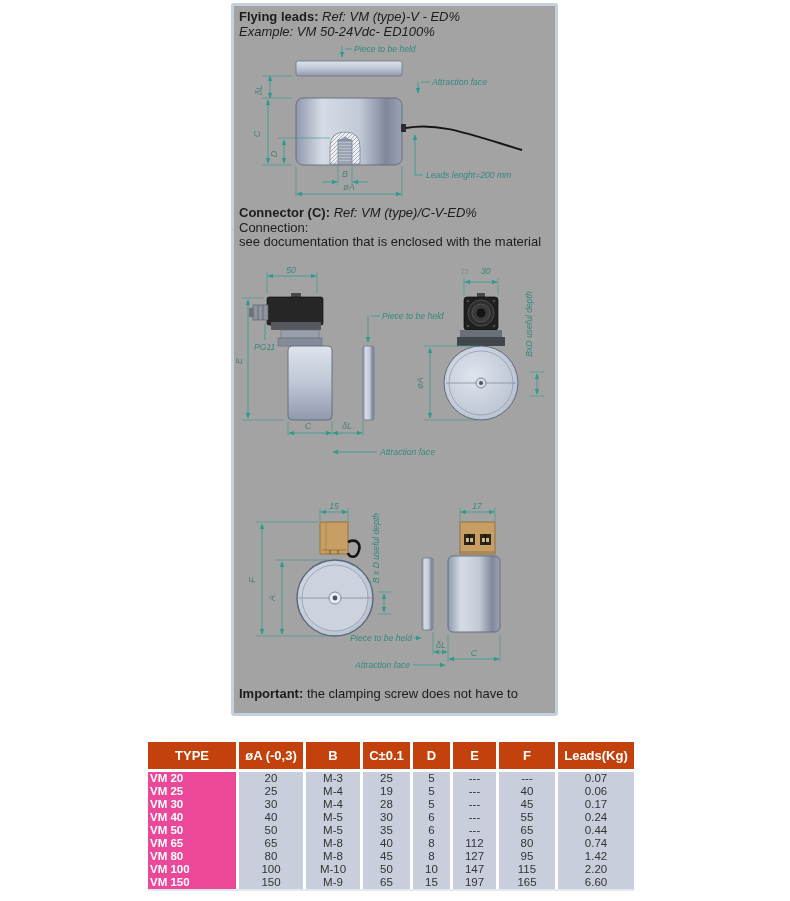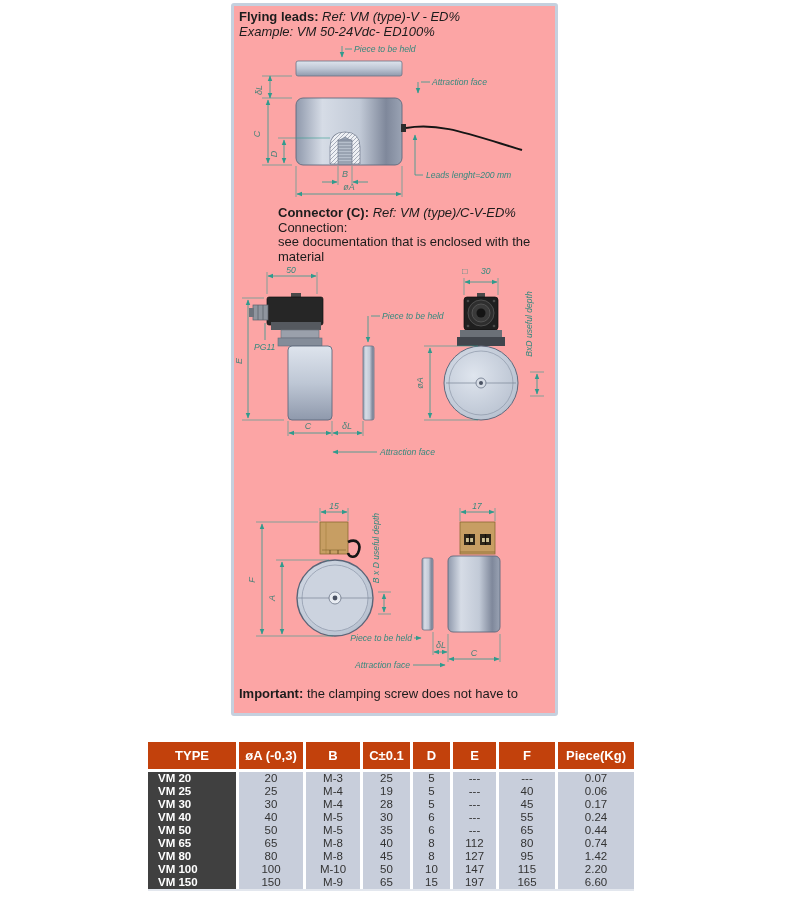--- a/index.html
+++ b/index.html
@@ -3,42 +3,42 @@
 <meta charset="utf-8">
 <style>
   html,body{margin:0;padding:0;}
   body{
     width:790px;height:901px;position:relative;background:#ffffff;
     font-family:"Liberation Sans",sans-serif;overflow:hidden;
   }
   
   .panel{
     position:absolute;left:231px;top:3px;width:327px;height:713px;
-    border:3px solid #c5d0de;border-radius:3px;background:#fca5a5;box-sizing:border-box;
+    border:3px solid #c5d0de;border-radius:3px;background:#a3a3a3;box-sizing:border-box;
   }
   .tblock{position:absolute;left:5px;right:2px;font-size:13px;line-height:14.5px;color:#1c1c1c;}
   .tblock b{font-weight:bold;}
   .tblock i{font-style:italic;}
   .drw{position:absolute;left:0;}
   
   svg text{font-family:"Liberation Sans",sans-serif;}
   .dlab{font-size:8.6px;font-style:italic;fill:#35897e;}
   .dletter{font-size:9px;font-style:italic;fill:#4c8279;}
   .dimln{stroke:#2f9b8d;stroke-width:0.8;fill:none;}
   .extln{stroke:#2f9b8d;stroke-width:0.6;fill:none;}
   .thin{stroke:#7a8496;stroke-width:0.7;}
   
   .vm-table{position:absolute;left:148px;top:742px;width:486px;}
   .tgrid{display:grid;grid-template-columns:88px 64px 54px 47px 37px 43px 56px 76px;column-gap:3px;background:#ffffff;}
   .thead{margin-bottom:3px;}
   .th{background:#c2410c;color:#ffffff;font-weight:bold;font-size:13px;height:27px;
       display:flex;align-items:center;justify-content:center;}
   .td{background:#c8cedb;color:#333333;font-size:11.5px;height:13px;line-height:13px;
       display:flex;align-items:center;justify-content:center;}
-  .td.rowhead{background:#404040;color:#ffffff;font-weight:bold;justify-content:flex-start;padding-left:10px;box-sizing:border-box;text-align:right;}
+  .td.rowhead{background:#ec4899;color:#ffffff;font-weight:bold;justify-content:flex-start;padding-left:2px;box-sizing:border-box;text-align:right;}
   .tbody{border-bottom:2px solid #e3e7ee;}
 </style>
 </head>
 <body>
 
 <div class="panel">
 
   <div class="tblock" style="top:4px;">
     <div><b>Flying leads:</b>
       <i>Ref: VM (type)-V - ED%</i></div>
@@ -121,21 +121,21 @@
       <text class="dlab" x="120" y="8">Piece to be held</text>
       <line class="dimln" x1="184" y1="38" x2="184" y2="49" marker-end="url(#arr)"></line>
       <line class="dimln" x1="187" y1="38" x2="196" y2="38"></line>
       <text class="dlab" x="198" y="41">Attraction face</text>
       <line class="dimln" x1="181" y1="91" x2="181" y2="131" marker-start="url(#arr)"></line>
       <line class="dimln" x1="181" y1="131" x2="189" y2="131"></line>
       <text class="dlab" x="192" y="134">Leads lenght=200 mm</text>
     </g>
   </svg>
 
-  <div class="tblock" style="top:200px;margin-left:39px;">
+  <div class="tblock" style="top:200px;">
     <div><b>Connector (C):</b>
       <i>Ref: VM (type)/C-V-ED%</i></div>
     <div>Connection:</div>
     <div>see documentation that is enclosed with the material</div>
   </div>
 
   <svg class="drw" style="top:258px" width="321" height="200" viewBox="0 0 321 200">
 
     <g>
       <line class="dimln" x1="34" y1="12" x2="82" y2="12" marker-start="url(#arr)" marker-end="url(#arr)"></line>
@@ -300,21 +300,21 @@
 
 <div class="vm-table">
   <div class="tgrid thead">
       <div class="th">TYPE</div>
       <div class="th">øA (-0,3)</div>
       <div class="th">B</div>
       <div class="th">C±0.1</div>
       <div class="th">D</div>
       <div class="th">E</div>
       <div class="th">F</div>
-      <div class="th">Piece(Kg)</div>
+      <div class="th">Leads(Kg)</div>
     </div>
   <div class="tgrid tbody">
       <div class="td rowhead">VM 20</div>
       <div class="td">20</div>
       <div class="td">M-3</div>
       <div class="td">25</div>
       <div class="td">5</div>
       <div class="td">---</div>
       <div class="td">---</div>
       <div class="td">0.07</div>

